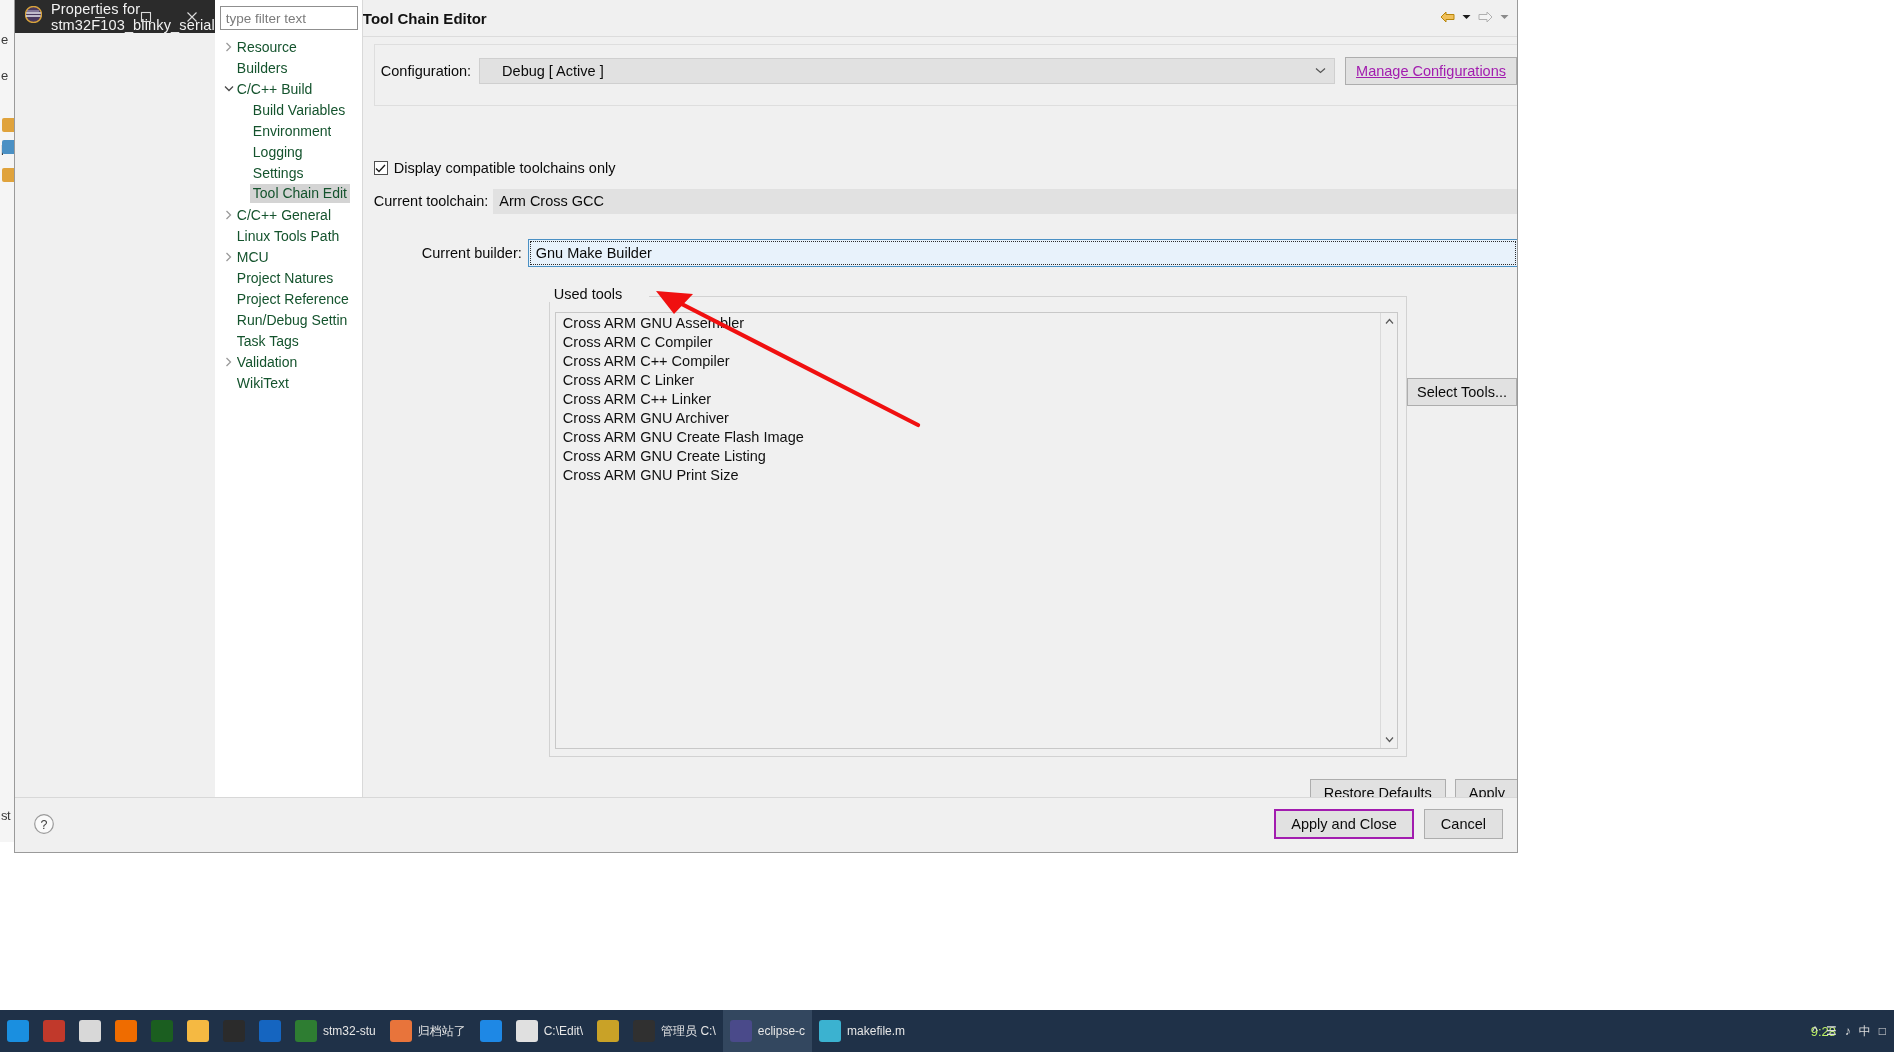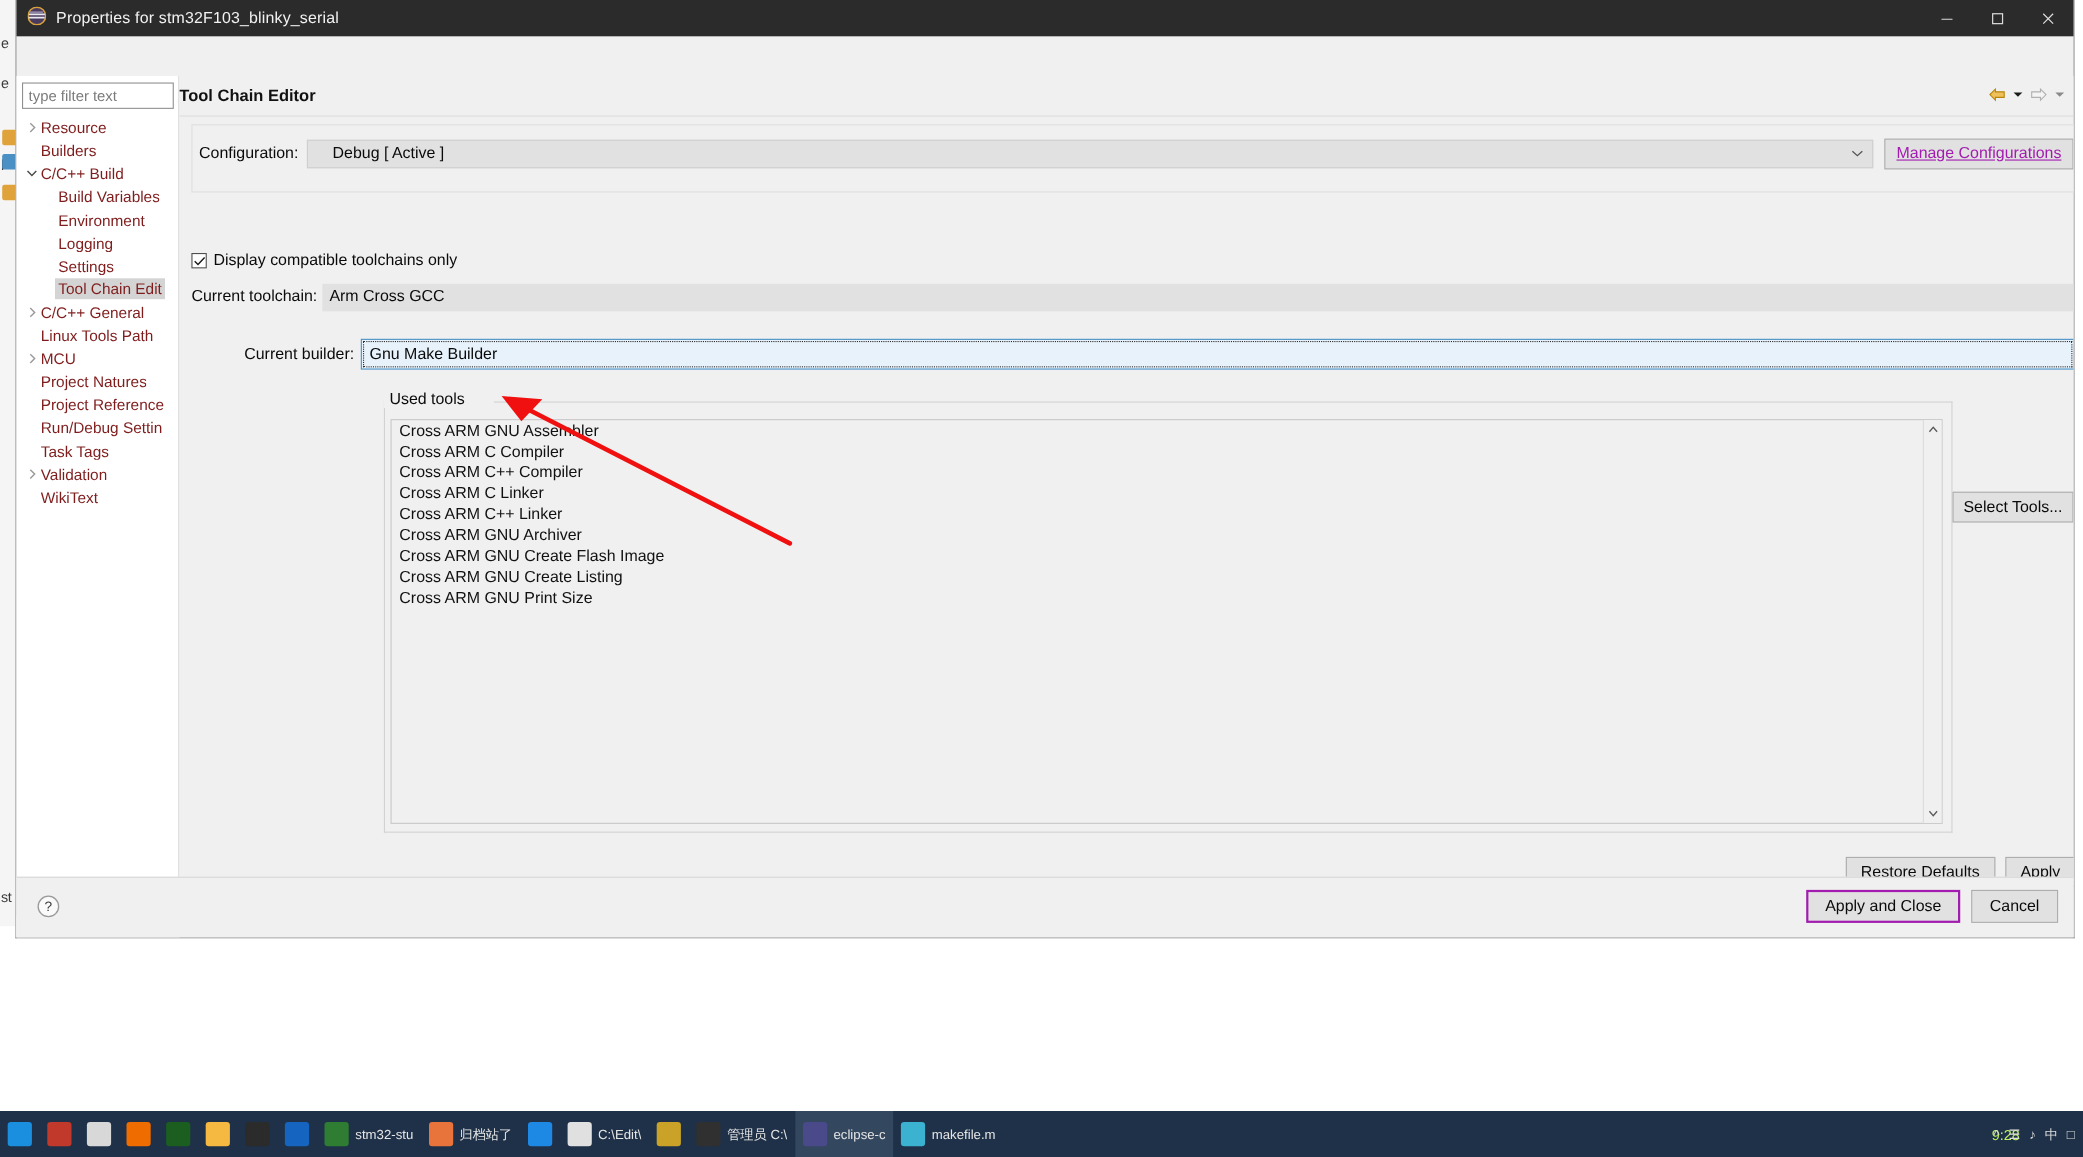--- a/index.html
+++ b/index.html
@@ -18,24 +18,24 @@
   .bg-ghost-text {
     position: absolute; left: 1px; font-size: 13px; color: #3a3a3a;
     font-family: "Liberation Sans", sans-serif; letter-spacing: -0.4px;
   }
   .bg-ghost-icon {
     position: absolute; left: 2px; width: 15px; height: 14px; border-radius: 2px;
   }
 
   
   #dialog {
-    position: absolute; left: 14px; top: 0; width: 1872px; height: 853px;
+    position: absolute; left: 14px; top: 0; width: 1504px; height: 853px;
     background: #f0f0f0;
     border: 1px solid #9a9a9a; border-top: none;
-    display: flex; flex-direction: column; gap: 36px;
+    display: flex; flex-direction: row;
   }
   #titlebar {
     height: 33px; background: #2b2b2b; color: #ffffff;
     display: flex; align-items: center; flex: 0 0 33px;
     position: relative;
   }
   #titlebar .eclipse-icon { margin-left: 10px; margin-right: 9px; display: block; }
   #titlebar .title-text {
     font-size: 14.5px; color: #f2f2f2; letter-spacing: 0.15px;
     font-family: "Liberation Sans", sans-serif;
@@ -58,21 +58,21 @@
   #filter-wrap { padding: 6px 4px 4px 5px; }
   #filter-input {
     width: 138px; height: 24px; border: 1px solid #8f8f8f; background: #ffffff;
     font-size: 13.5px; color: #777777; padding: 0 5px;
     font-family: "Liberation Sans", sans-serif; outline: none;
   }
   #filter-input::placeholder { color: #7b7b7b; opacity: 1; }
   #tree-list { flex: 1; overflow: hidden; padding-top: 2px; position: relative; }
   .tree-item {
     height: 21px; display: flex; align-items: center;
-    font-size: 14px; color: #7f1d1d; white-space: nowrap;
+    font-size: 14px; color: #14532d; white-space: nowrap;
     font-family: "Liberation Sans", sans-serif;
   }
   .tree-item .twisty {
     width: 16px; flex: 0 0 16px; display: flex; align-items: center; justify-content: center;
   }
   .tree-item .tlabel { overflow: hidden; }
   .tree-item.selected .tlabel {
     background: #d4d4d4; padding: 1px 3px 2px 3px; margin-left: -3px;
   }
   .depth0 { padding-left: 6px; }

